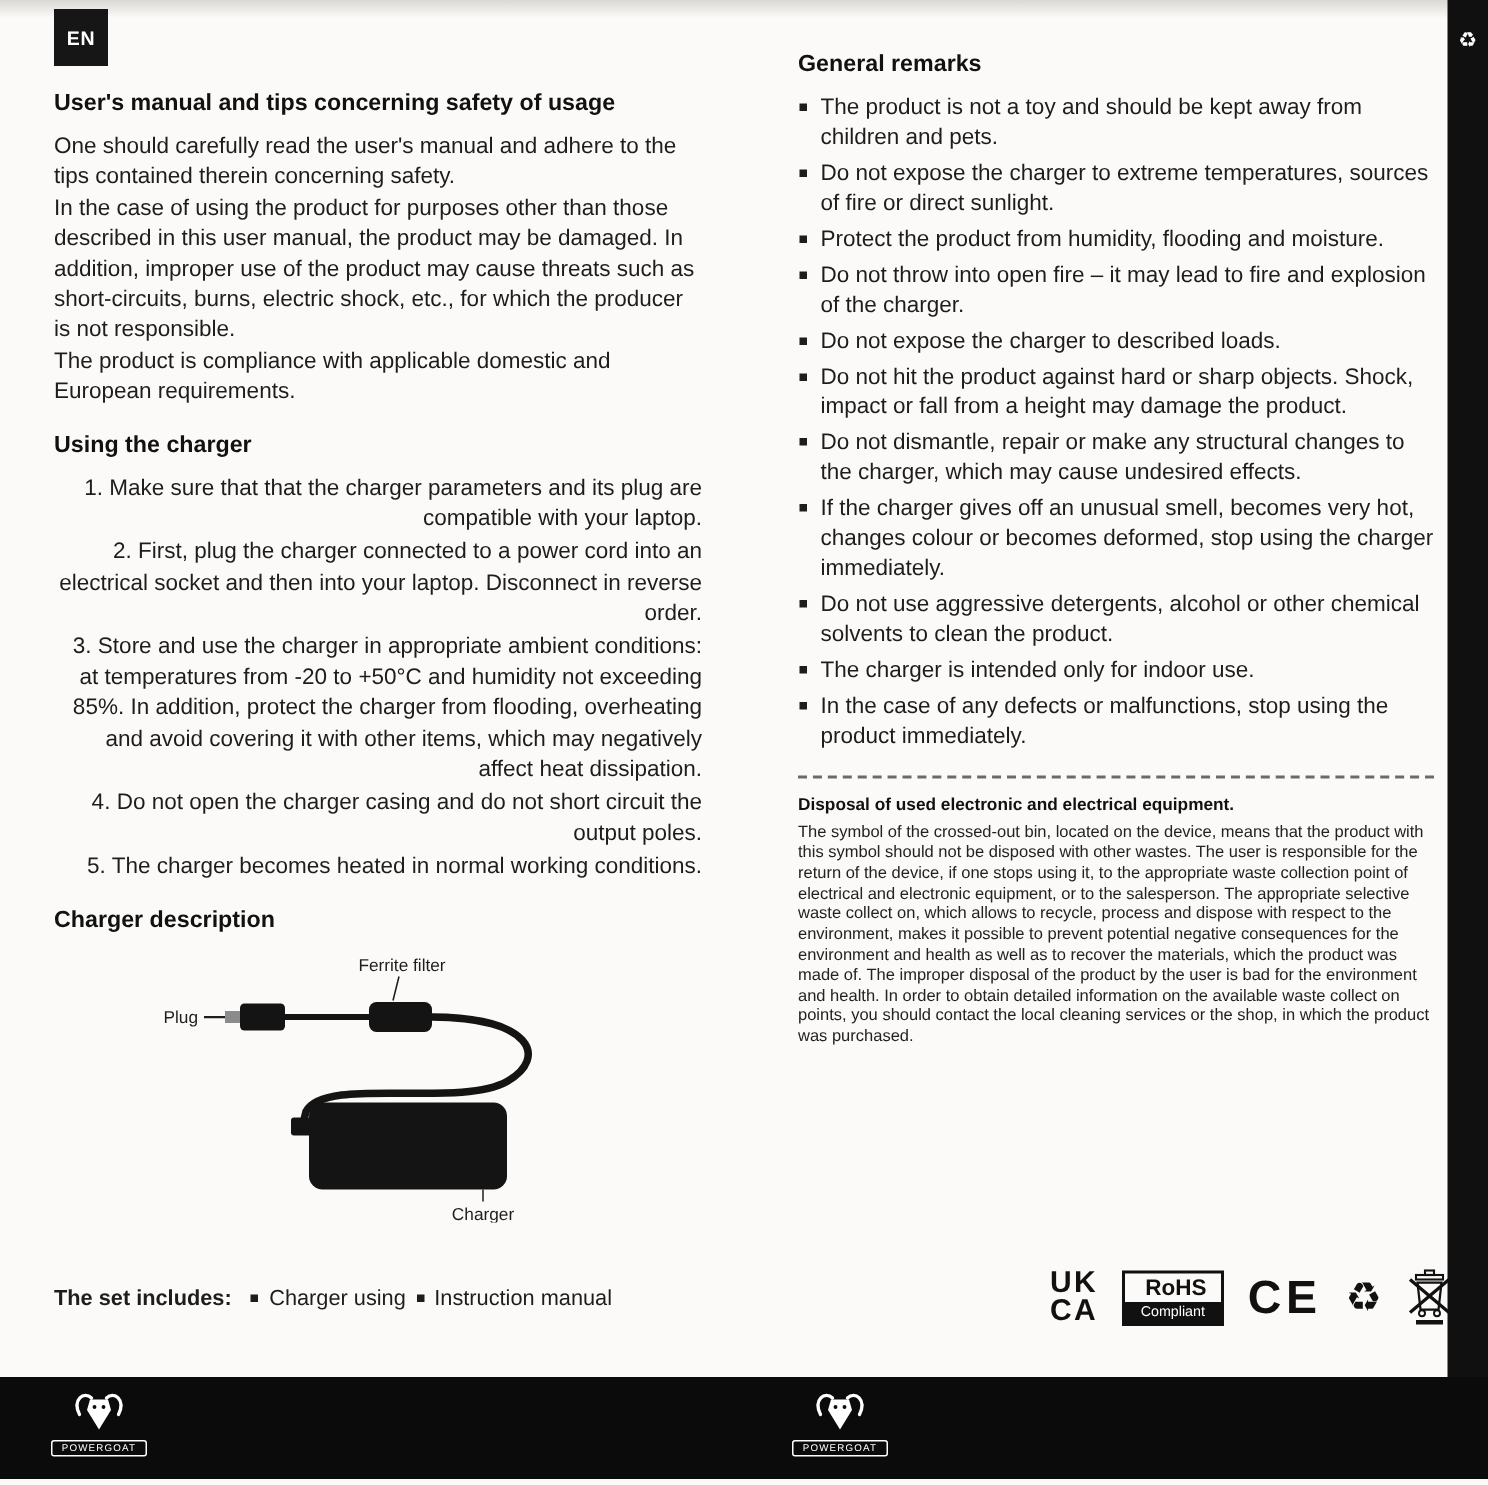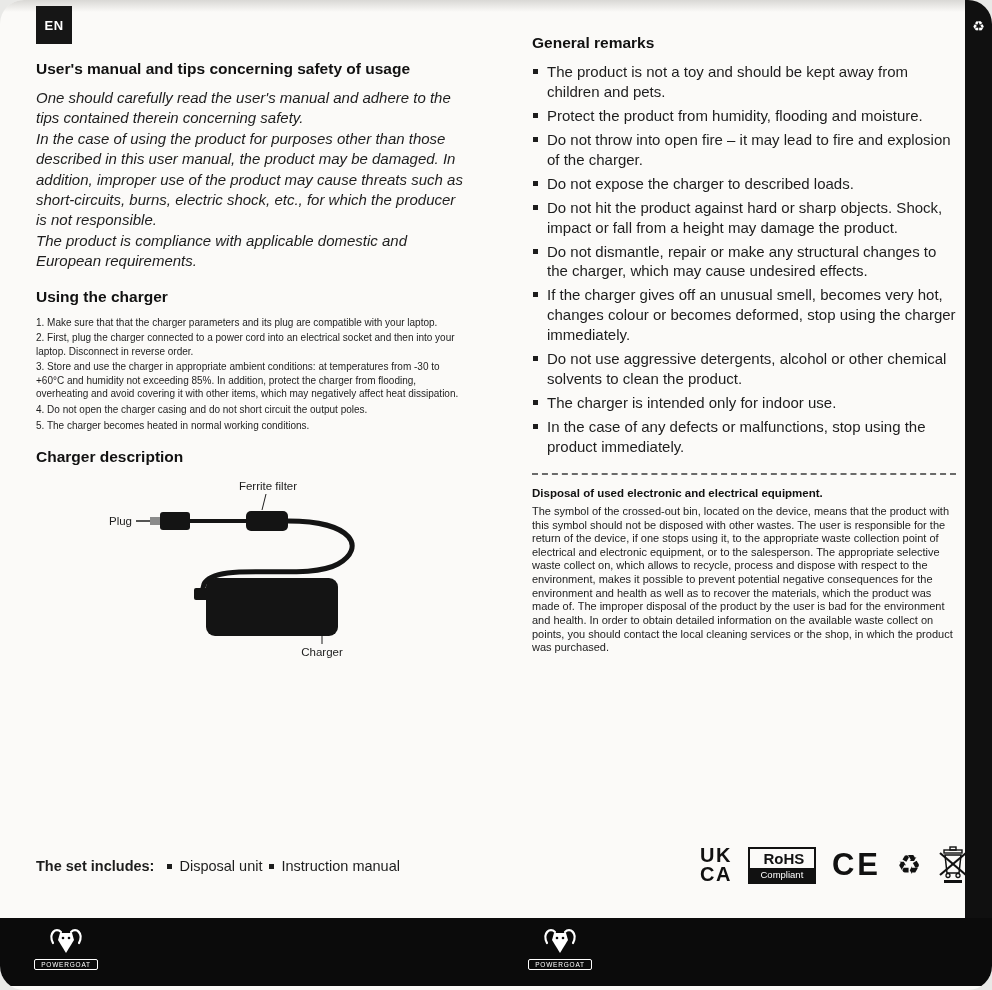--- a/index.html
+++ b/index.html
@@ -1,28 +1,28 @@
 <!DOCTYPE html>
 <html><head>
 <meta charset="utf-8">
 <style>
   html,body{margin:0;padding:0;}
   body{font-family:"Liberation Sans", sans-serif; background:#e9e9e7;}
-  .page{position:relative;width:992px;height:990px;background:#fbfaf8;overflow:hidden;border-radius:24px;}
+  .page{position:relative;width:992px;height:990px;background:#fbfaf8;overflow:hidden;}
   .page::before{content:"";position:absolute;left:0;top:0;width:100%;height:12px;
     background:linear-gradient(#d9d8d5,rgba(251,250,248,0));pointer-events:none;}
   .en-badge{position:absolute;left:36px;top:6px;width:36px;height:38px;background:#161616;
     color:#fff;font-size:13px;font-weight:bold;display:flex;align-items:center;justify-content:center;
     letter-spacing:.5px;}
   .col-left{position:absolute;left:36px;top:60px;width:432px;color:#1d1d1d;}
   .col-right{position:absolute;left:532px;top:34px;width:424px;color:#1d1d1d;}
   h3{font-size:15.5px;font-weight:bold;color:#111;margin:0 0 10px 0;}
-  .body-text{font-size:15px;line-height:1.36;margin:0 0 6px 0;font-style:italic;}
+  .body-text{font-size:15px;line-height:1.36;margin:0 0 6px 0;}
   .body-text div{margin:0;}
-  .list-plain{margin:0;padding:0;list-style:none;font-size:10px;line-height:1.36;}
+  .list-plain{margin:0;padding:0;list-style:none;font-size:15px;line-height:1.36;text-align:right;}
   .list-plain li{margin:0 0 2px 0;}
   .h-mid{margin-top:16px;}
   .bullets{margin:0;padding:0;list-style:none;font-size:15px;line-height:1.33;}
   .bullets li{position:relative;padding-left:15px;margin:0 0 4px 0;}
   .bullets li::before{content:"";position:absolute;left:1px;top:7px;width:5px;height:5px;background:#1d1d1d;}
   .divider{border:none;border-top:2px dashed #6a6a6a;margin:16px 0 12px 0;}
   .disposal-h{font-size:11.5px;font-weight:bold;margin:0 0 6px 0;color:#111;}
   .disposal-b{font-size:11px;line-height:1.24;margin:0;color:#222;}
   .diagram{display:block;margin:8px 0 0 0;}
   .set-line{position:absolute;left:36px;top:858px;font-size:14.5px;color:#1d1d1d;white-space:nowrap;}
@@ -56,21 +56,21 @@
     <div class="body-text">
       <div>One should carefully read the user's manual and adhere to the tips contained therein concerning safety.</div>
       <div>In the case of using the product for purposes other than those described in this user manual, the product may be damaged. In addition, improper use of the product may cause threats such as short-circuits, burns, electric shock, etc., for which the producer is not responsible.</div>
       <div>The product is compliance with applicable domestic and European requirements.</div>
     </div>
 
     <h3 class="h-mid">Using the charger</h3>
     <ul class="list-plain">
       <li>1. Make sure that that the charger parameters and its plug are compatible with your laptop.</li>
       <li>2. First, plug the charger connected to a power cord into an electrical socket and then into your laptop. Disconnect in reverse order.</li>
-      <li>3. Store and use the charger in appropriate ambient conditions: at temperatures from -30 to +60°C and humidity not exceeding 85%. In addition, protect the charger from flooding, overheating and avoid covering it with other items, which may negatively affect heat dissipation.</li>
+      <li>3. Store and use the charger in appropriate ambient conditions: at temperatures from -20 to +50°C and humidity not exceeding 85%. In addition, protect the charger from flooding, overheating and avoid covering it with other items, which may negatively affect heat dissipation.</li>
       <li>4. Do not open the charger casing and do not short circuit the output poles.</li>
       <li>5. The charger becomes heated in normal working conditions.</li>
     </ul>
 
     <h3 class="h-mid">Charger description</h3>
 
     <svg class="diagram" width="420" height="182" viewBox="0 0 420 182">
 
       <text x="232" y="14" font-size="11.5" fill="#1d1d1d" text-anchor="middle">Ferrite filter</text>
       <line x1="230" y1="18" x2="226" y2="34" stroke="#1d1d1d" stroke-width="1"></line>
@@ -89,27 +89,28 @@
 
       <rect x="158" y="112" width="16" height="12" rx="2" fill="#141414"></rect>
       <rect x="170" y="102" width="132" height="58" rx="9" fill="#141414"></rect>
 
       <line x1="286" y1="160" x2="286" y2="168" stroke="#1d1d1d" stroke-width="1"></line>
       <text x="286" y="180" font-size="11.5" fill="#1d1d1d" text-anchor="middle">Charger</text>
     </svg>
   </div>
 
   <div class="set-line">
-    <span class="b">The set includes:</span><span class="sq"></span><span>Disposal unit</span><span class="sq"></span><span>Instruction manual</span>
+    <span class="b">The set includes:</span><span class="sq"></span><span>Charger using</span><span class="sq"></span><span>Instruction manual</span>
   </div>
 
   <div class="col-right">
     <h3>General remarks</h3>
     <ul class="bullets">
       <li>The product is not a toy and should be kept away from children and pets.</li>
+      <li>Do not expose the charger to extreme temperatures, sources of fire or direct sunlight.</li>
       <li>Protect the product from humidity, flooding and moisture.</li>
       <li>Do not throw into open fire – it may lead to fire and explosion of the charger.</li>
       <li>Do not expose the charger to described loads.</li>
       <li>Do not hit the product against hard or sharp objects. Shock, impact or fall from a height may damage the product.</li>
       <li>Do not dismantle, repair or make any structural changes to the charger, which may cause undesired effects.</li>
       <li>If the charger gives off an unusual smell, becomes very hot, changes colour or becomes deformed, stop using the charger immediately.</li>
       <li>Do not use aggressive detergents, alcohol or other chemical solvents to clean the product.</li>
       <li>The charger is intended only for indoor use.</li>
       <li>In the case of any defects or malfunctions, stop using the product immediately.</li>
     </ul>

